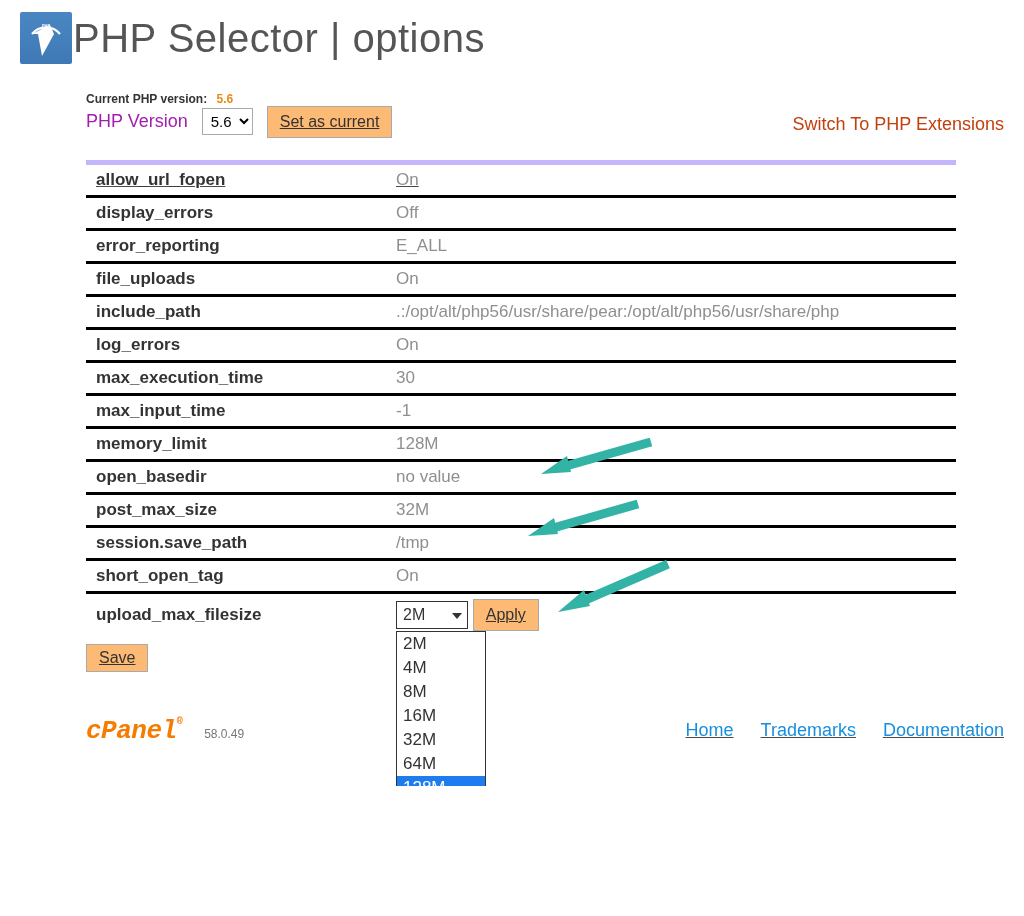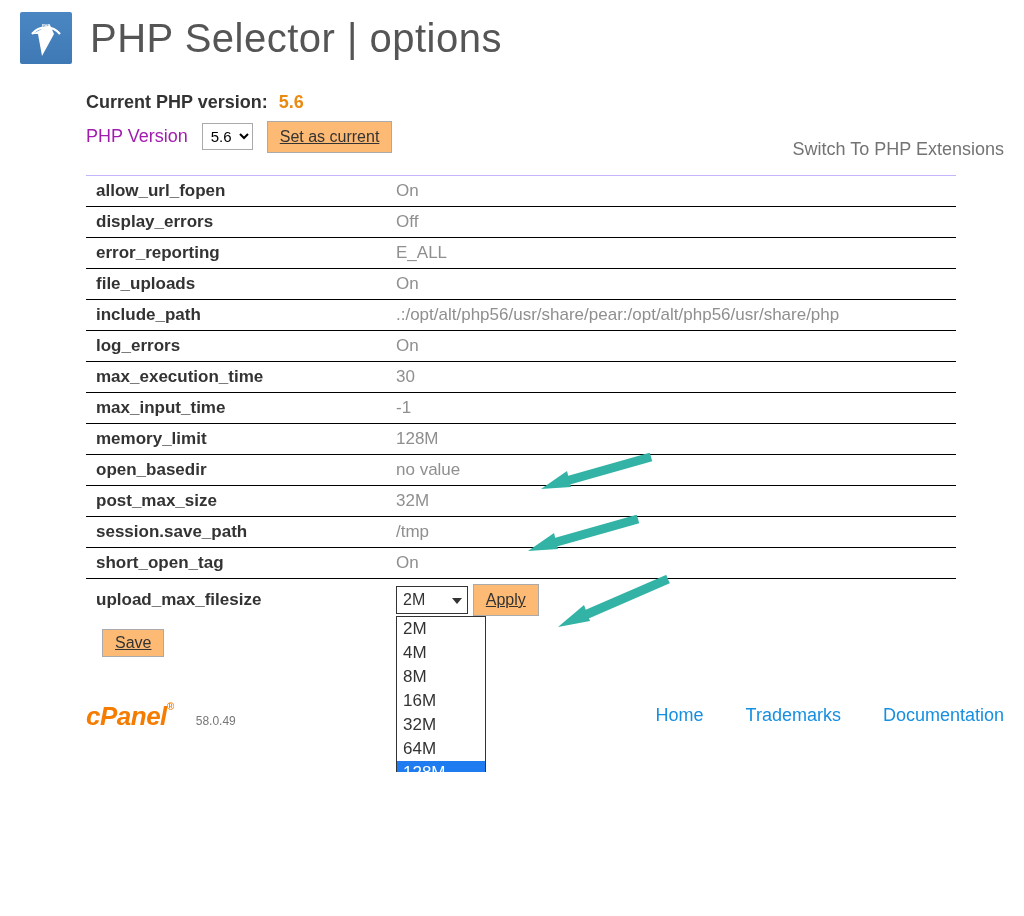--- a/index.html
+++ b/index.html
@@ -9,44 +9,43 @@
     font-size: 17px;
     color: #4a4a4a;
     background: #ffffff;
     padding: 12px 20px 40px 20px;
     width: 1024px;
   }
   
   .header {
     display: flex;
     align-items: center;
-    gap: 18px;
+    gap: 1px;
     margin-bottom: 28px;
   }
   .app-icon {
     width: 52px;
     height: 52px;
     background: linear-gradient(180deg,#4a87c2,#3f79b5);
     border-radius: 2px;
     position: relative;
     display:flex;align-items:center;justify-content:center;
   }
   .app-icon svg { width: 40px; height: 40px; }
   .page-title {
     font-size: 40px;
     font-weight: 300;
     color: #555;
     letter-spacing: .5px;
   }
   
   .content { margin-left: 66px; }
   .cur-version-line {
-    font-size: 18px;
-    color: #333;
-    margin-bottom: 8px;
+    font-size: 12px;
+    color: #333;
   }
   .cur-version-line .label { font-weight: 700; }
   .cur-version-line .value { font-weight: 700; color: #e98a12; margin-left: 6px; }
   .version-row {
     display: flex;
     align-items: baseline;
     gap: 14px;
     margin-bottom: 22px;
     position: relative;
   }
@@ -60,35 +59,35 @@
   .btn {
     font-size: 16px;
     padding: 6px 12px;
     border: 1px solid #aaa;
     background: #fdba74;
     color: #333;
     cursor: pointer;
     text-decoration: underline;
   }
   .switch-link {
-    color: #737373;
+    color: #c2410c;
     font-size: 18px;
     text-decoration: none;
     position: absolute;
     right: 0;
-    top: 18px;
+    top: 8px;
   }
   
   table.opts {
     width: 870px;
     border-collapse: collapse;
     margin-top: 6px;
   }
-  table.opts tr { border-top: 1px solid #000000; }
-  table.opts tr:first-child { border-top: 1px solid #c4b5fd; }
+  table.opts tr { border-top: 3px solid #000000; }
+  table.opts tr:first-child { border-top: 5px solid #c4b5fd; text-decoration: underline; }
   table.opts td {
     padding: 5px 10px 5px 10px;
     vertical-align: middle;
   }
   table.opts td.name {
     width: 300px;
     font-weight: 700;
     color: #333;
     font-size: 17px;
   }
@@ -138,30 +137,30 @@
   .dropdown-list div {
     padding: 0 6px;
     line-height: 24px;
     cursor: pointer;
   }
   .dropdown-list div.highlight {
     background: #1e7cf0;
     color: #fff;
   }
   .save-row { margin-top: 8px; }
-  .save-row .btn { padding: 4px 12px; margin-left: 16px; }
+  .save-row .btn { padding: 4px 12px; }
   
   .footer {
     margin-top: 44px;
     display: flex;
     align-items: baseline;
     position: relative;
   }
   .cpanel-logo {
-    font-family: Liberation Sans, sans-serif;
+    font-family: Liberation Mono, monospace;
     font-weight: 700;
     font-style: italic;
     font-size: 26px;
     color: #f57c00;
     letter-spacing: -.5px;
   }
   .cpanel-logo .c { color:#f57c00;}
   .cpanel-reg {
     font-size: 10px;
     color:#f57c00;
@@ -170,21 +169,22 @@
   .cpanel-ver {
     font-size: 12px;
     color: #777;
     margin-left: 22px;
   }
   .footer-links {
     position: absolute;
     right: 0;
     top: 4px;
     display: flex;
-    gap: 42px;
+    gap: 27px;
+    text-decoration: underline;
   }
   .footer-links a {
     color: #168fe0;
     text-decoration: none;
     font-size: 18px;
   }
   
   .arrow {
     position: absolute;
     pointer-events: none;

